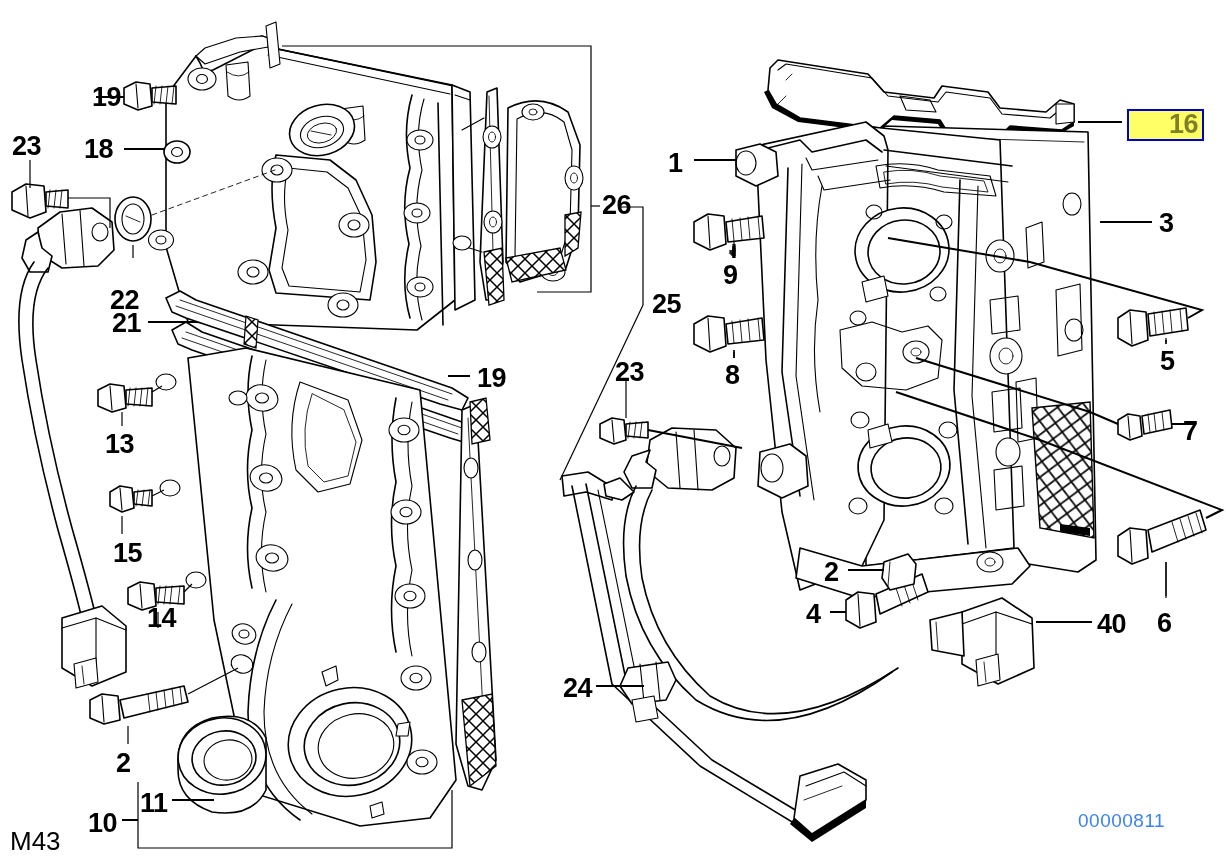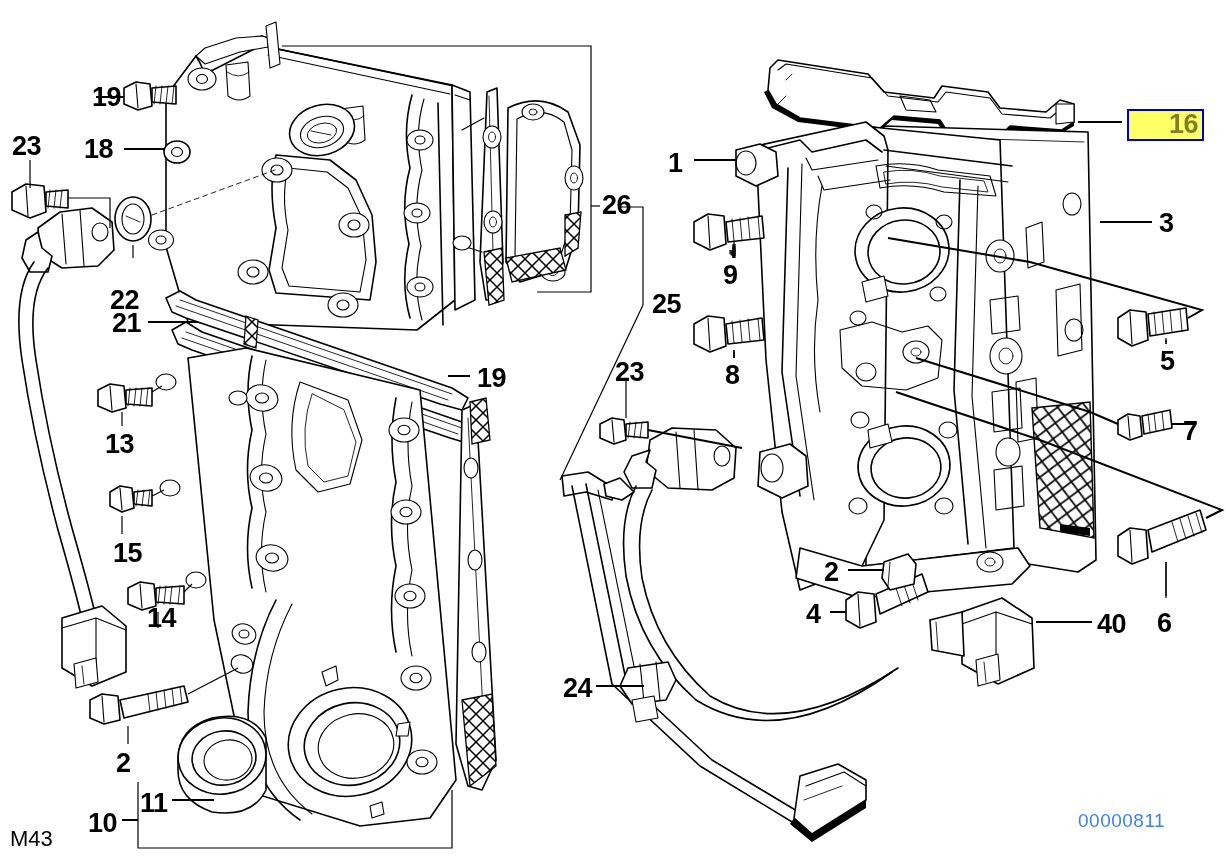--- a/index.html
+++ b/index.html
@@ -52,21 +52,21 @@
     border: 2px solid #0000cc;
     color: #80802a;
     padding: 0px 4px 1px 4px;
     line-height: 1.0;
   }
   #engine-code {
     position: absolute;
     left: 10px;
     top: 826px;
     font-family: "Liberation Sans", sans-serif;
-    font-size: 22px;
+    font-size: 26px;
     color: #000000;
     letter-spacing: 0px;
   }
   #diagram-number {
     position: absolute;
     left: 1078px;
     top: 810px;
     font-family: "Liberation Sans", sans-serif;
     font-size: 19px;
     color: #3b82f6;

